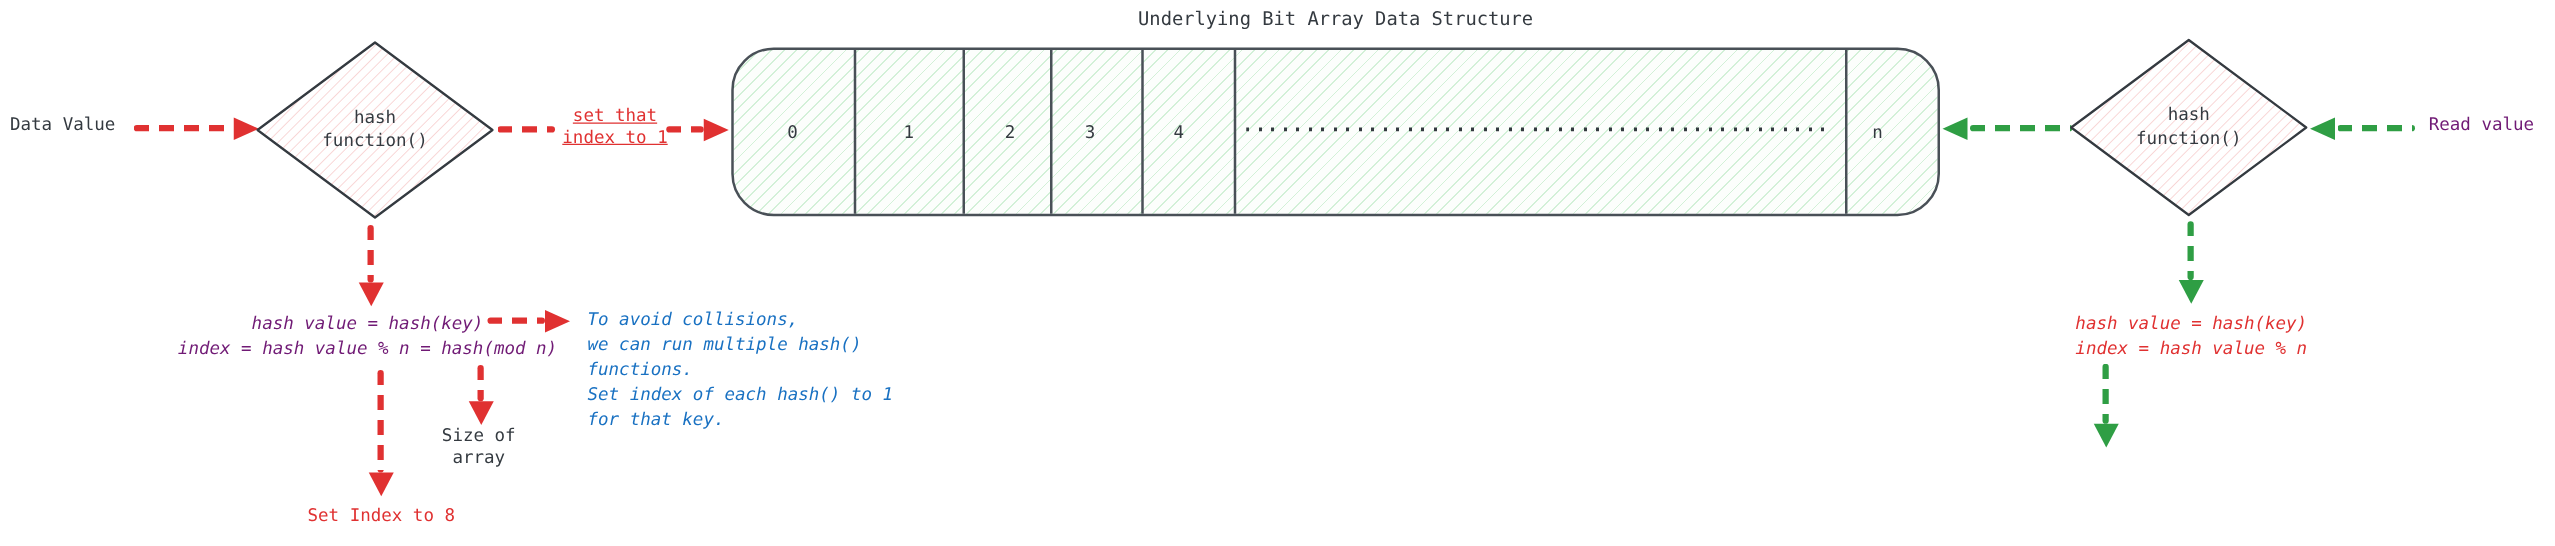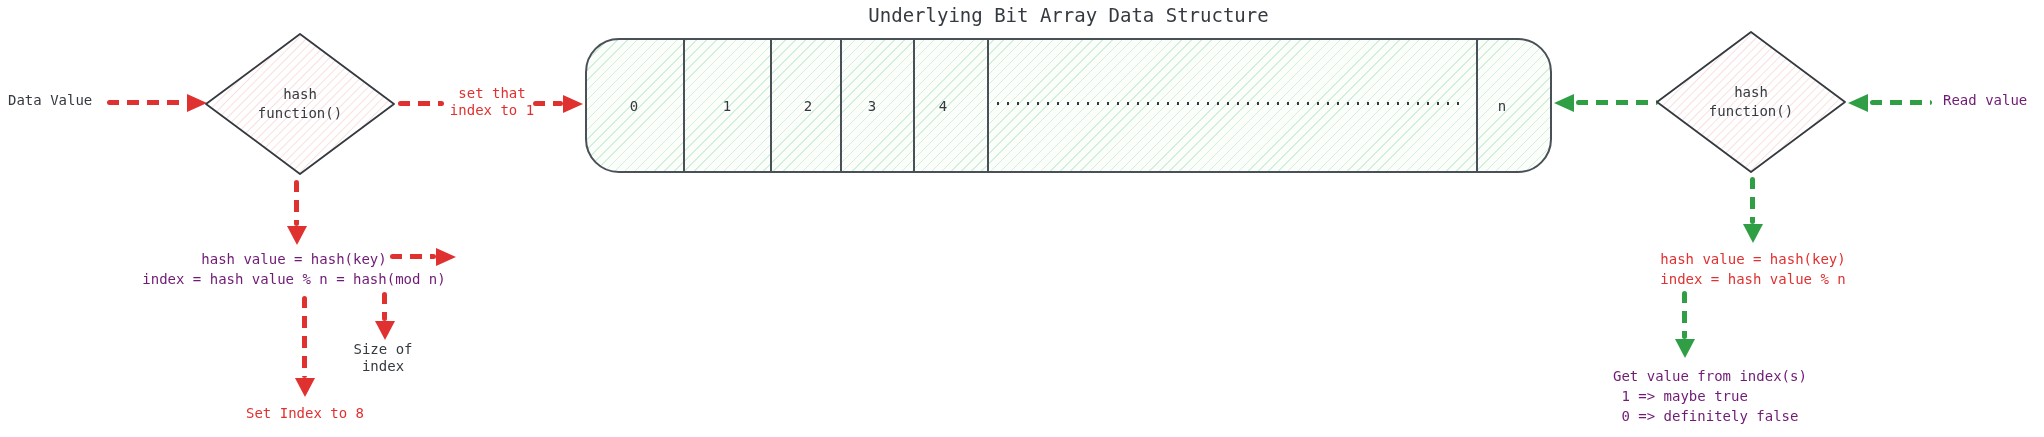--- a/index.html
+++ b/index.html
@@ -16,21 +16,21 @@
     position: absolute;
     font-size: 14px;
     line-height: 17px;
     color: #343a40;
     white-space: pre;
   }
   .center { text-align: center; }
   .red   { color: #e03131; }
   .green { color: #701a75; }
   .blue  { color: #1971c2; }
-  .lh20  { line-height: 20px; }
+  .lh20  { line-height: 20px; font-style: italic; }
 
   
   .dash-h, .dash-v { position: absolute; }
   .dash-h { height: 5px; border-radius: 3px; }
   .dash-v { width: 5px;  border-radius: 3px; }
   .dash-h.red-d   { background: repeating-linear-gradient(90deg,  #e03131 0 12px, transparent 12px 20px); }
   .dash-v.red-d   { background: repeating-linear-gradient(180deg, #e03131 0 12px, transparent 12px 20px); }
   .dash-h.green-d { background: repeating-linear-gradient(90deg,  #2f9e44 0 12px, transparent 12px 20px); }
   .dash-v.green-d { background: repeating-linear-gradient(180deg, #2f9e44 0 12px, transparent 12px 20px); }
 
@@ -84,21 +84,21 @@
     font-size: 14px; line-height: 19px;
     color: #343a40;
     white-space: pre;
   }
 </style>
 </head>
 <body>
 
 <div id="canvas">
 
-  <div class="t center" style="left:585px; top:7px; width:967px; font-size:19px;">Underlying Bit Array Data Structure</div>
+  <div class="t center" style="left:585px; top:7px; width:967px; font-size:15px;">Underlying Bit Array Data Structure</div>
 
   <div class="t" style="left:8px; top:92px;">Data Value</div>
 
   <div class="dash-h red-d" style="left:107px; top:100px; width:78px;"></div>
   <div class="ah ah-r red-a" style="left:187px; top:94px;"></div>
 
   <div class="diamond-wrap" style="left:203px; top:31px;">
     <svg width="194" height="146" viewBox="0 0 194 146">
       <defs>
         <pattern id="hatch-red-l" patternUnits="userSpaceOnUse" width="6" height="6" patternTransform="rotate(45)">
@@ -106,43 +106,48 @@
           <line x1="0" y1="0" x2="0" y2="6" stroke="#f6c6c6" stroke-width="1.1"></line>
         </pattern>
       </defs>
       <polygon points="97,3 191,73 97,143 3,73" fill="url(#hatch-red-l)" stroke="#343a40" stroke-width="1.8" stroke-linejoin="round"></polygon>
     </svg>
     <div class="diamond-label">hash
 function()</div>
   </div>
 
   <div class="dash-h red-d" style="left:398px; top:101px; width:46px;"></div>
-  <div class="t red center" style="left:440px; top:85px; width:104px;">set that
+  <div class="t red center" style="left:440px; top:85px; width:104px;text-decoration:underline;">set that
 index to 1</div>
   <div class="dash-h red-d" style="left:533px; top:101px; width:30px;"></div>
   <div class="ah ah-r red-a" style="left:563px; top:95px;"></div>
 
   <div class="dash-v red-d" style="left:294px; top:180px; height:46px;"></div>
   <div class="ah ah-d red-a" style="left:287px; top:226px;"></div>
 
   <div class="t green center lh20" style="left:135px; top:249px; width:318px;">hash value = hash(key)
 index = hash value % n = hash(mod n)</div>
 
   <div class="dash-h red-d" style="left:390px; top:254px; width:46px;"></div>
   <div class="ah ah-r red-a" style="left:436px; top:248px;"></div>
 
+  <div class="t blue lh20" style="left:470px; top:246px;">To avoid collisions,
+we can run multiple hash()
+functions.
+Set index of each hash() to 1
+for that key.</div>
 
   <div class="dash-v red-d" style="left:302px; top:296px; height:82px;"></div>
   <div class="ah ah-d red-a" style="left:295px; top:378px;"></div>
 
   <div class="dash-v red-d" style="left:382px; top:292px; height:29px;"></div>
   <div class="ah ah-d red-a" style="left:375px; top:321px;"></div>
 
   <div class="t center" style="left:343px; top:341px; width:80px;">Size of
-index</div>
+array</div>
 
   <div class="t red" style="left:246px; top:405px;">Set Index to 8</div>
 
   <div class="bit-array">
     <div class="divider" style="left:96px;"></div>
     <div class="divider" style="left:183px;"></div>
     <div class="divider" style="left:253px;"></div>
     <div class="divider" style="left:326px;"></div>
     <div class="divider" style="left:400px;"></div>
     <div class="divider" style="left:889px;"></div>
@@ -180,17 +185,14 @@
 
   <div class="dash-v green-d" style="left:1750px; top:177px; height:47px;"></div>
   <div class="ah ah-d green-a" style="left:1743px; top:224px;"></div>
 
   <div class="t red center lh20" style="left:1655px; top:249px; width:196px;">hash value = hash(key)
 index = hash value % n</div>
 
   <div class="dash-v green-d" style="left:1682px; top:291px; height:48px;"></div>
   <div class="ah ah-d green-a" style="left:1675px; top:339px;"></div>
 
-  <div class="t green lh20" style="left:1613px; top:366px;">Get value from index(s)
- 1 =&gt; maybe true
- 0 =&gt; definitely false</div>
 
 </div>
 
 </body></html>

